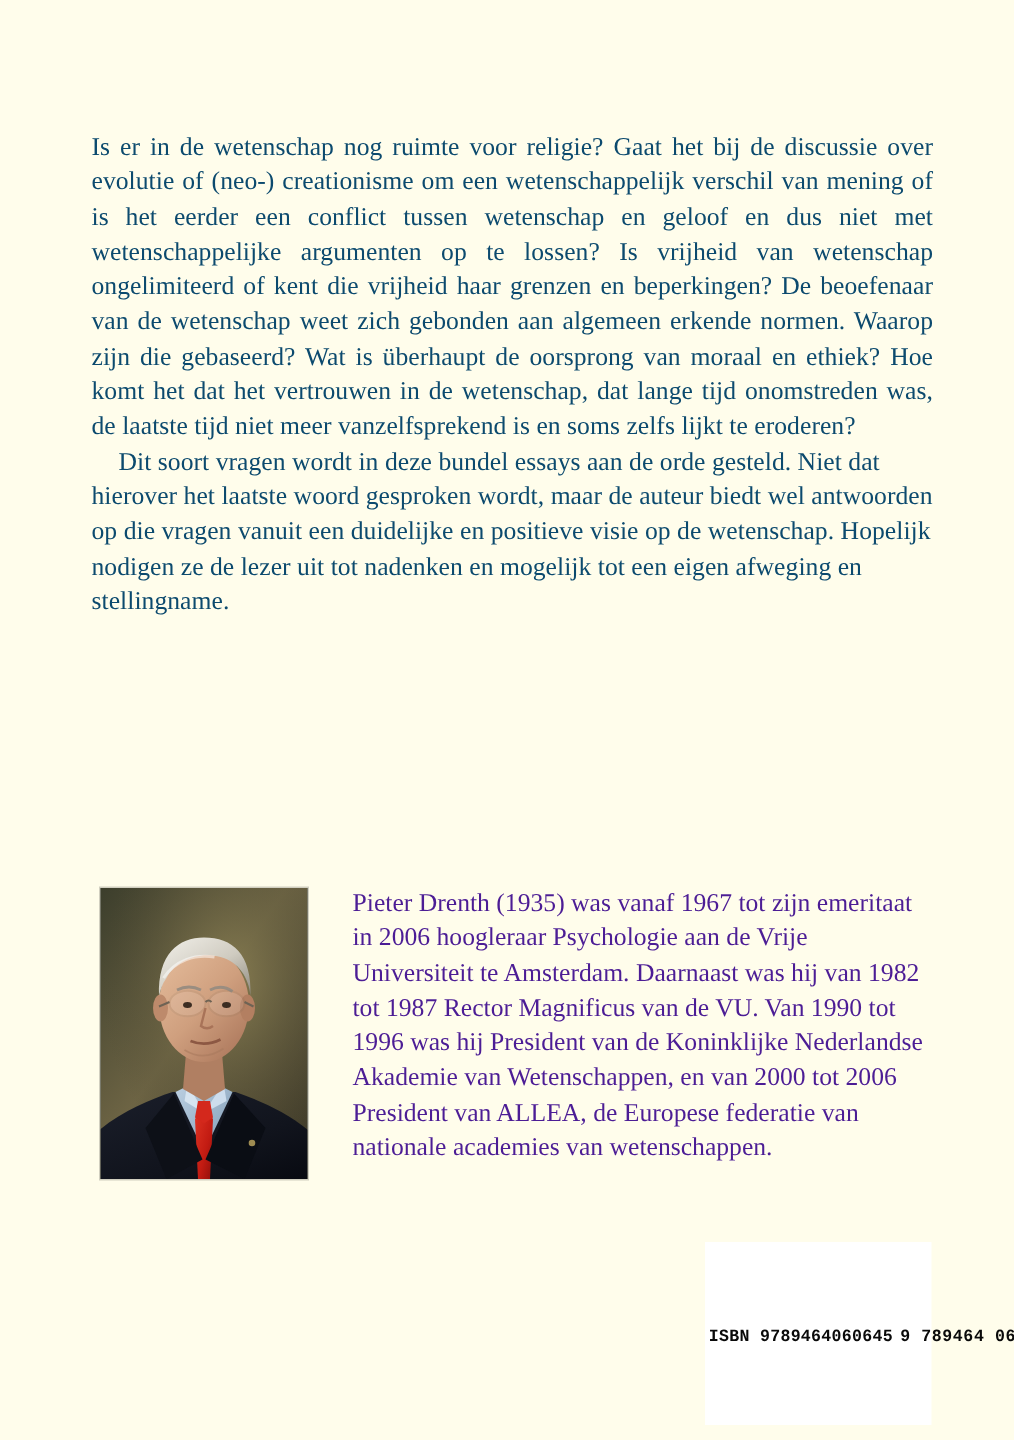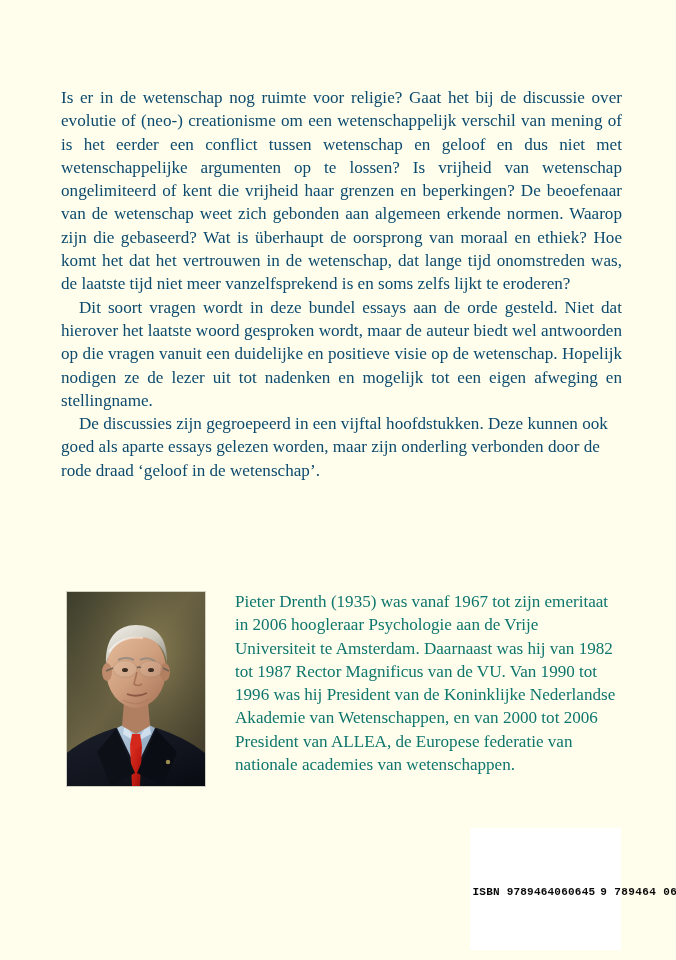--- a/index.html
+++ b/index.html
@@ -77,21 +77,21 @@
     position: absolute;
     left: 174px;
     top: 0px;
     width: 388px;
   }
   .author-bio p {
     margin: 0;
     font-size: 17.1px;
     line-height: 23.3px;
     text-align: left;
-    color: #0f766e;
+    color: #4c1d95;
     -webkit-hyphens: none;
     hyphens: none;
   }
 
   
   .barcode-box {
     position: absolute;
     left: 470px;
     top: 828px;
     width: 151px;
@@ -131,21 +131,20 @@
   }
 </style>
 </head>
 <body>
 
 <div class="cover">
 
   <div class="blurb">
     <p>Is er in de wetenschap nog ruimte voor religie? Gaat het bij de discussie over evolutie of (neo-) creationisme om een wetenschappelijk verschil van mening of is het eerder een conflict tussen wetenschap en geloof en dus niet met wetenschappelijke argumenten op te lossen? Is vrijheid van wetenschap ongelimiteerd of kent die vrijheid haar grenzen en beperkingen? De beoefenaar van de wetenschap weet zich gebonden aan algemeen erkende normen. Waarop zijn die gebaseerd? Wat is überhaupt de oorsprong van moraal en ethiek? Hoe komt het dat het vertrouwen in de wetenschap, dat lange tijd onomstreden was, de laatste tijd niet meer vanzelfsprekend is en soms zelfs lijkt te eroderen?</p>
     <p>Dit soort vragen wordt in deze bundel essays aan de orde gesteld. Niet dat hierover het laatste woord gesproken wordt, maar de auteur biedt wel antwoorden op die vragen vanuit een duidelijke en positieve visie op de wetenschap. Hopelijk nodigen ze de lezer uit tot nadenken en mogelijk tot een eigen afweging en stellingname.</p>
-    <p>De discussies zijn gegroepeerd in een vijftal hoofdstukken. Deze kunnen ook goed als aparte essays gelezen worden, maar zijn onderling verbonden door de rode draad ‘geloof in de wetenschap’.</p>
   </div>
 
   <div class="author-section">
 
     <div class="portrait">
       <svg viewBox="0 0 138 194" preserveAspectRatio="xMidYMid slice">
         <defs>
           <linearGradient id="bgGrad" x1="0" y1="0" x2="1" y2="1">
             <stop offset="0%" stop-color="#3c3e2c"></stop>
             <stop offset="45%" stop-color="#6d6444"></stop>

